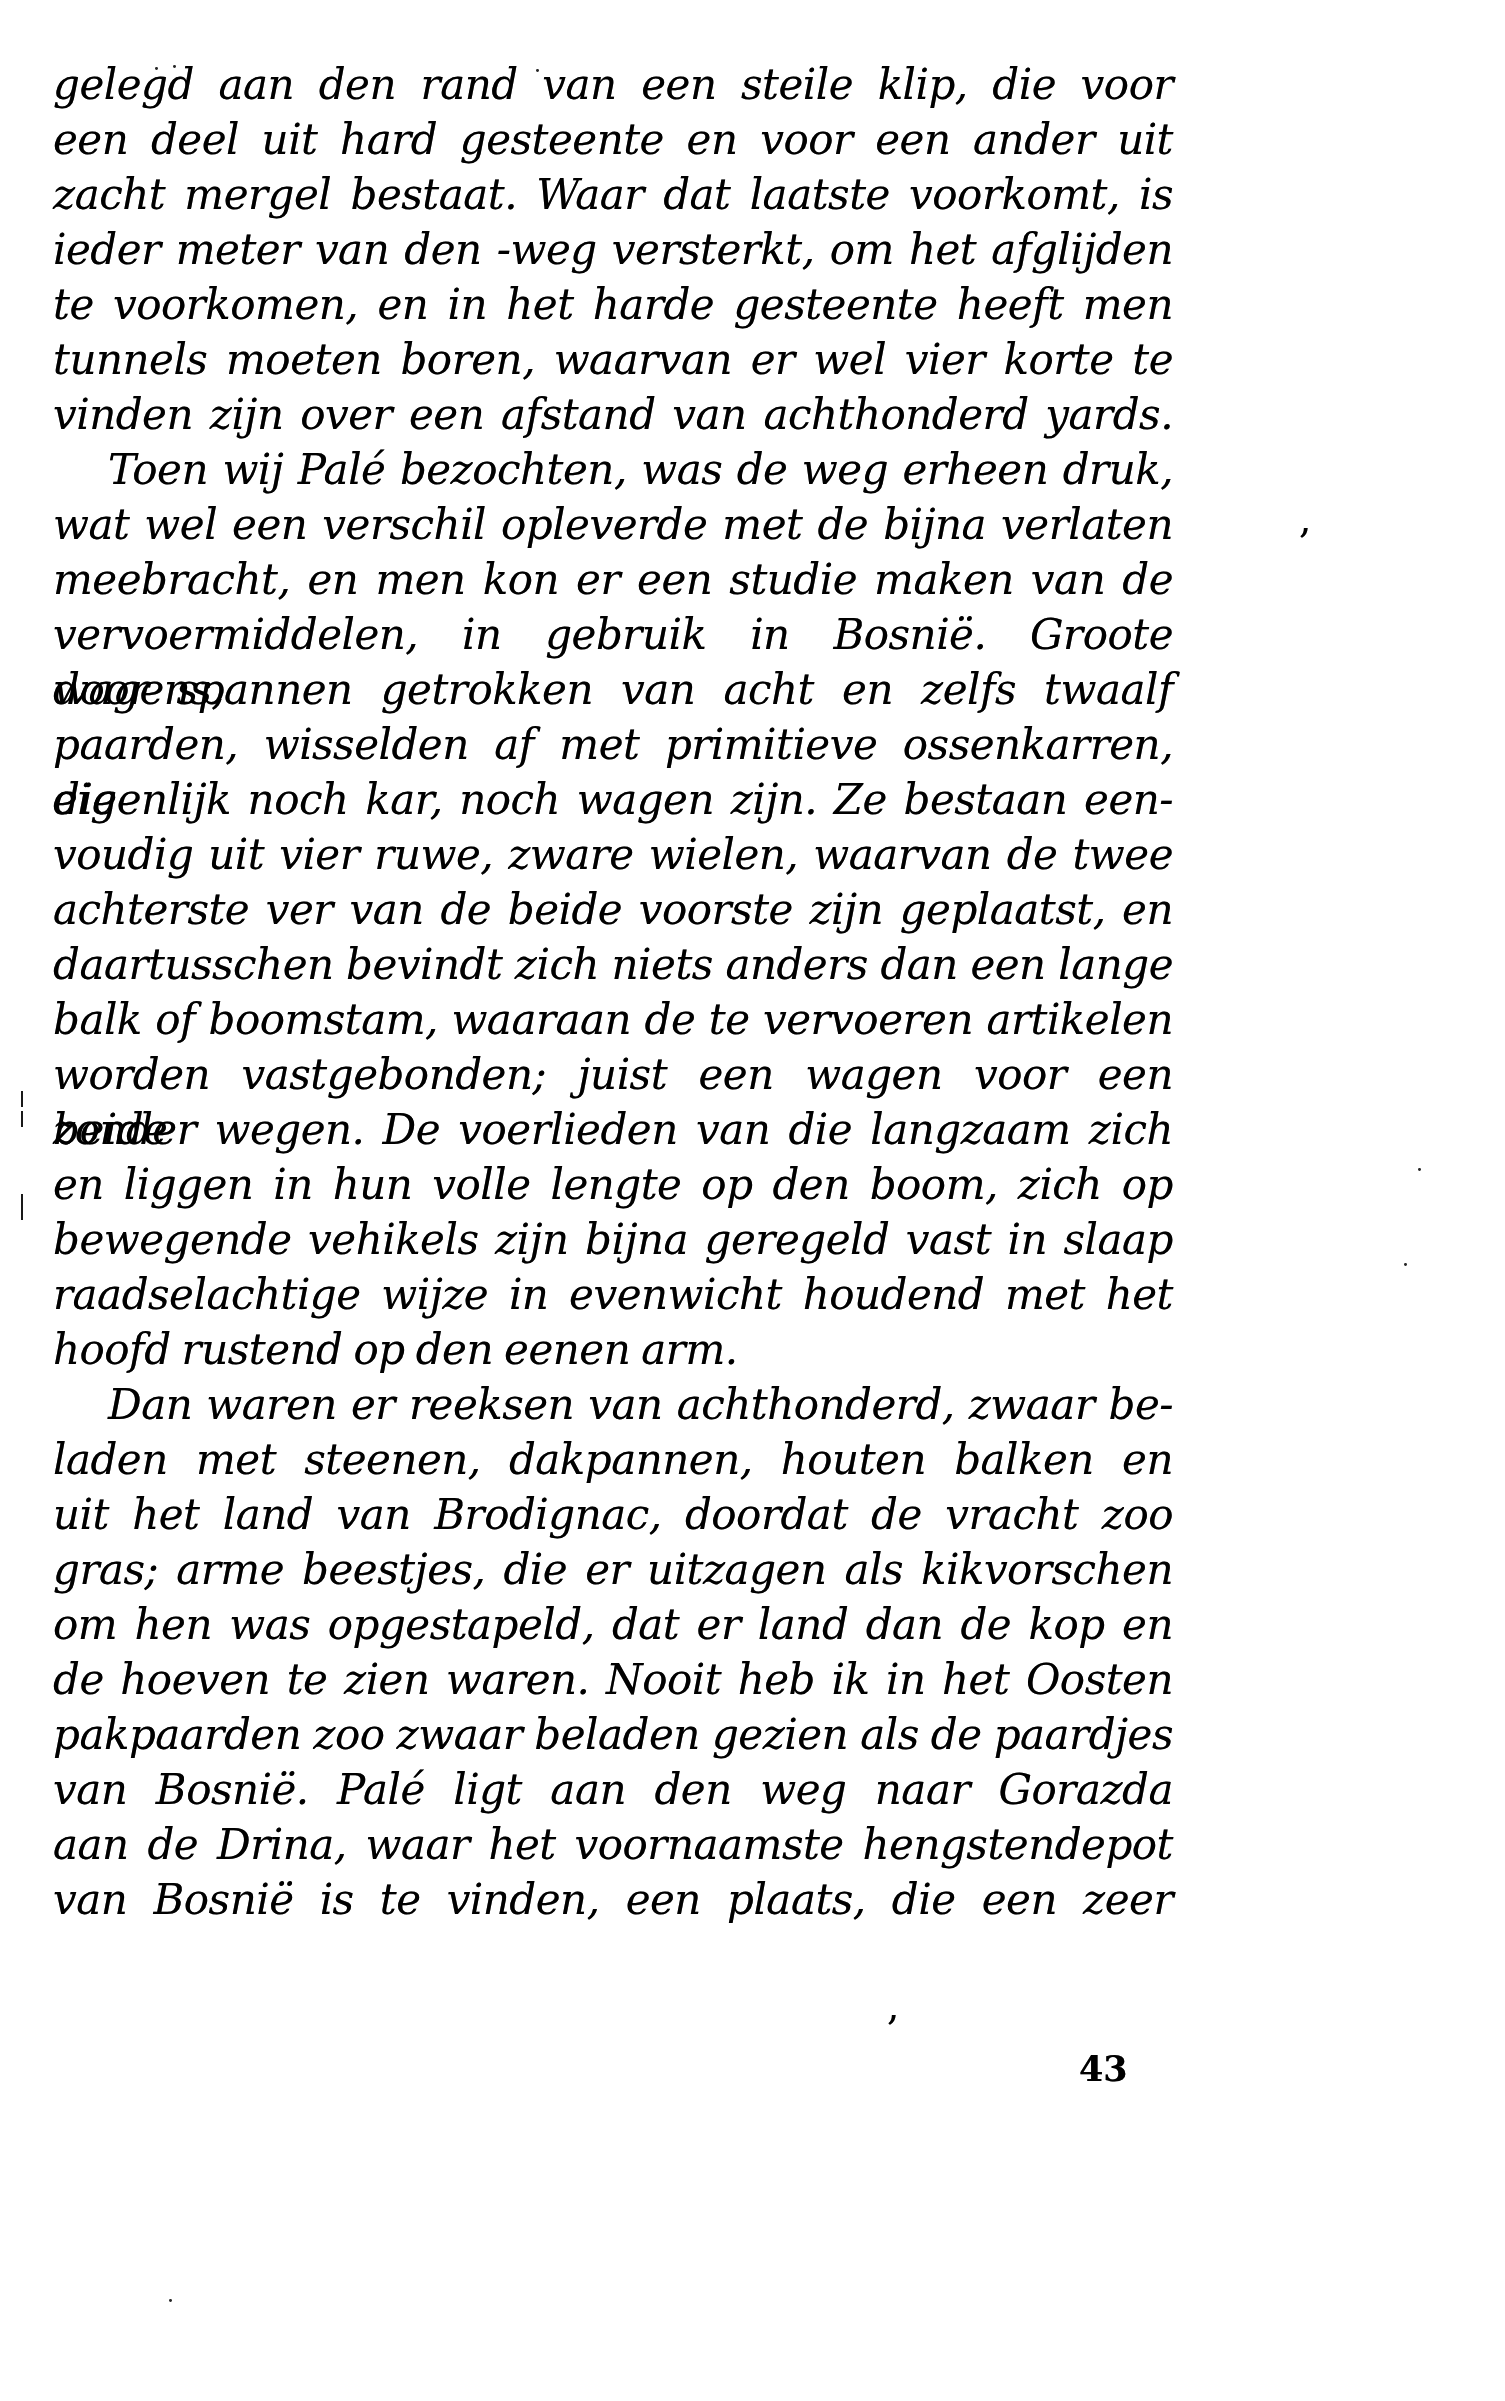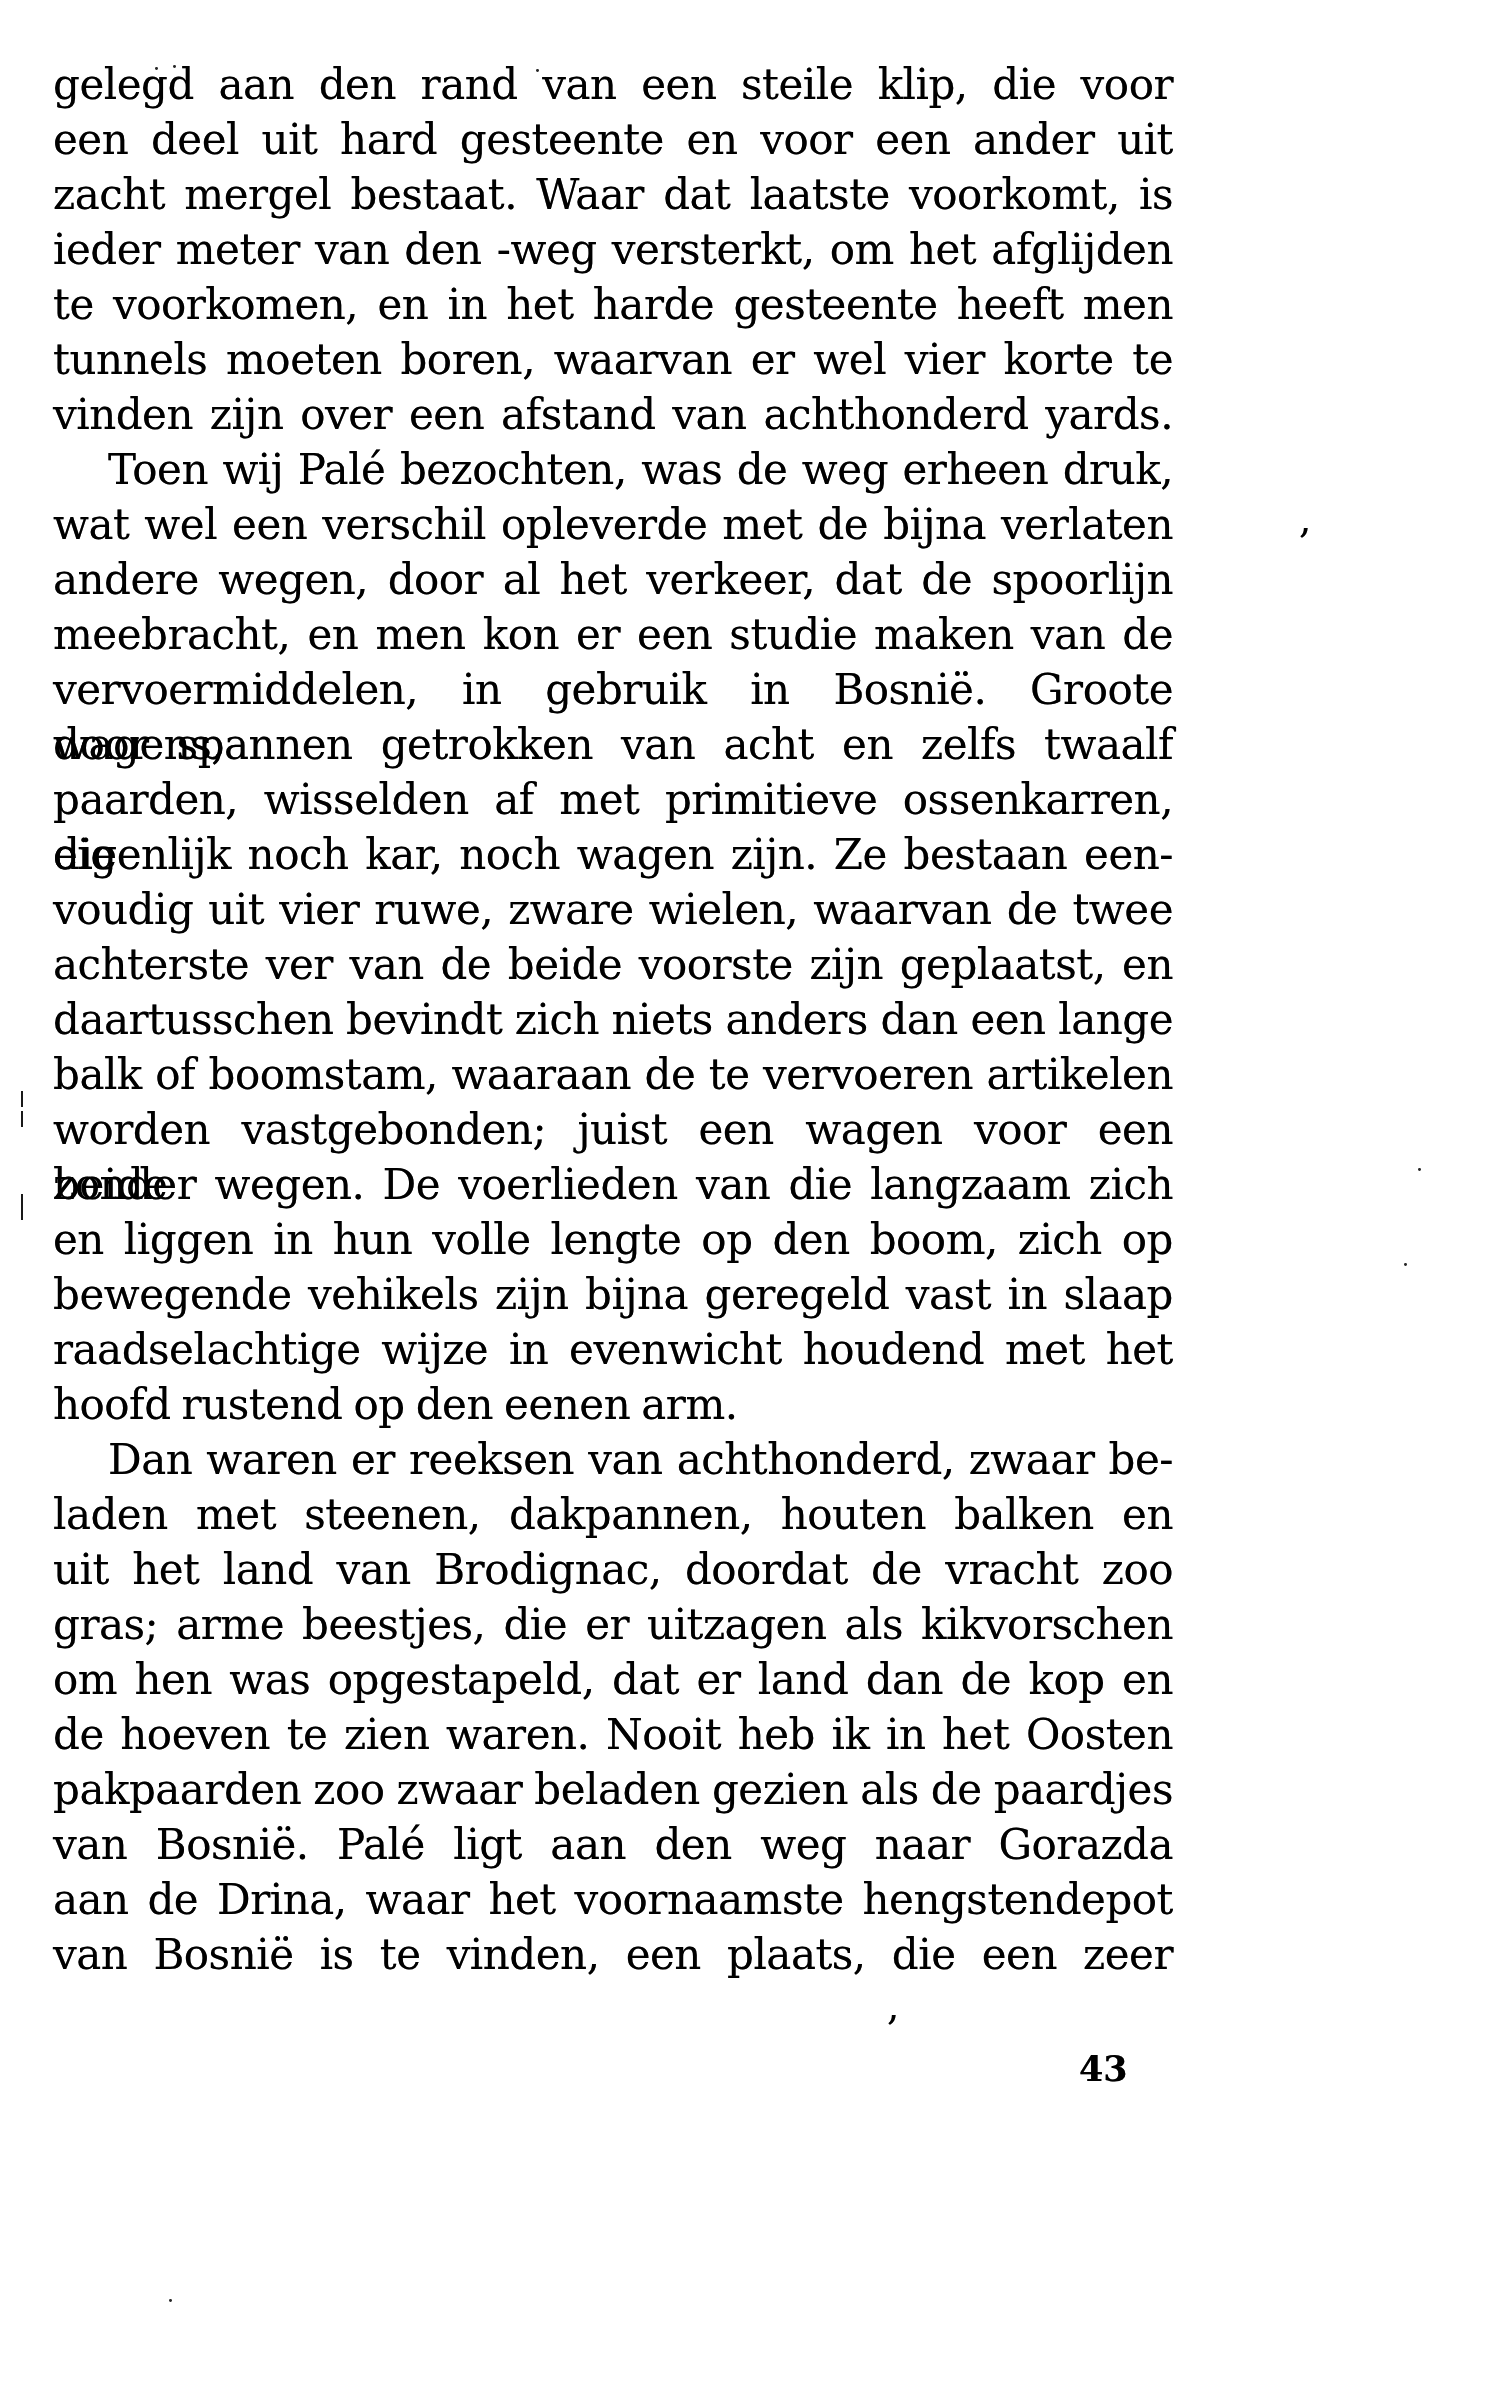--- a/index.html
+++ b/index.html
@@ -25,20 +25,21 @@
   .line {
     height: 55px;
     line-height: 55px;
     font-size: 42px;
     letter-spacing: -0.5px;
     word-spacing: -1.8px;
     text-align: justify;
     text-align-last: justify;
     white-space: normal;
     text-shadow: 0 0 0.6px rgba(0,0,0,0.55);
+    font-style: italic;
   }
   .line.indent { text-indent: 55px; }
   .line.short  { text-align-last: left; }
   #page-number {
     position: absolute;
     left: 1079px;
     top: 2050px;
     font-size: 35px;
     line-height: 37px;
     text-shadow: 0 0 0.6px rgba(0,0,0,0.55);
@@ -72,21 +73,20 @@
   <div id="textblock">
       <div class="line">gelegd aan den rand van een steile klip, die voor</div>
       <div class="line">een deel uit hard gesteente en voor een ander uit</div>
       <div class="line">zacht mergel bestaat. Waar dat laatste voorkomt, is</div>
       <div class="line">ieder meter van den -weg versterkt, om het afglijden</div>
       <div class="line">te voorkomen, en in het harde gesteente heeft men</div>
       <div class="line">tunnels moeten boren, waarvan er wel vier korte te</div>
       <div class="line">vinden zijn over een afstand van achthonderd yards.</div>
       <div class="line indent">Toen wij Palé bezochten, was de weg erheen druk,</div>
       <div class="line">wat wel een verschil opleverde met de bijna verlaten</div>
-      <div class="line">andere wegen, door al het verkeer, dat de spoorlijn</div>
       <div class="line">meebracht, en men kon er een studie maken van de</div>
       <div class="line">vervoermiddelen, in gebruik in Bosnië. Groote wagens,</div>
       <div class="line">door spannen getrokken van acht en zelfs twaalf</div>
       <div class="line">paarden, wisselden af met primitieve ossenkarren, die</div>
       <div class="line">eigenlijk noch kar, noch wagen zijn. Ze bestaan een-</div>
       <div class="line">voudig uit vier ruwe, zware wielen, waarvan de twee</div>
       <div class="line">achterste ver van de beide voorste zijn geplaatst, en</div>
       <div class="line">daartusschen bevindt zich niets anders dan een lange</div>
       <div class="line">balk of boomstam, waaraan de te vervoeren artikelen</div>
       <div class="line">worden vastgebonden; juist een wagen voor een beide</div>

